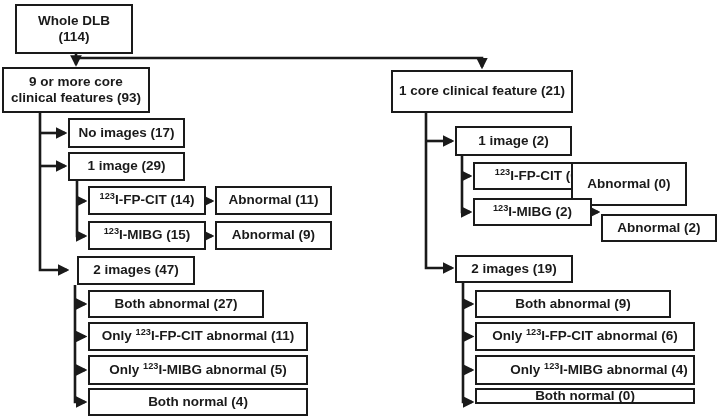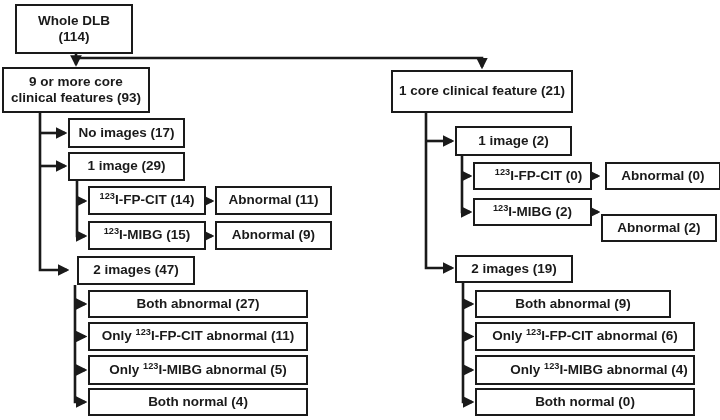--- a/index.html
+++ b/index.html
@@ -95,21 +95,21 @@
   </div>
 
   <div class="box" style="left:215px; top:221px; width:117px; height:29px;">
     <span>Abnormal (9)</span>
   </div>
 
   <div class="box" style="left:77px; top:256px; width:118px; height:29px;">
     <span>2 images (47)</span>
   </div>
 
-  <div class="box" style="left:88px; top:290px; width:220px; height:28px;">
+  <div class="box" style="left:88px; top:290px; width:176px; height:28px;">
     <span>Both abnormal (27)</span>
   </div>
 
   <div class="box" style="left:88px; top:322px; width:220px; height:29px;">
     <span class="lbl"><span>Only </span><sup>123</sup><span>I-FP-CIT abnormal (11)</span></span>
   </div>
 
   <div class="box" style="left:88px; top:355px; width:220px; height:30px;">
     <span class="lbl"><span>Only </span><sup>123</sup><span>I-MIBG abnormal (5)</span></span>
   </div>
@@ -123,21 +123,21 @@
   </div>
 
   <div class="box" style="left:455px; top:126px; width:117px; height:30px;">
     <span>1 image (2)</span>
   </div>
 
   <div class="box" style="left:473px; top:162px; width:119px; height:28px;padding-left:12px;">
     <span class="lbl"><sup>123</sup><span>I-FP-CIT (0)</span></span>
   </div>
 
-  <div class="box" style="left:605px; top:162px; width:116px; height:28px;">
+  <div class="box" style="left:571px; top:162px; width:116px; height:44px;">
     <span>Abnormal (0)</span>
   </div>
 
   <div class="box" style="left:473px; top:198px; width:119px; height:28px;">
     <span class="lbl"><sup>123</sup><span>I-MIBG (2)</span></span>
   </div>
 
   <div class="box" style="left:601px; top:198px; width:116px; height:28px;margin-top:16px;">
     <span>Abnormal (2)</span>
   </div>
@@ -151,17 +151,17 @@
   </div>
 
   <div class="box" style="left:475px; top:322px; width:220px; height:29px;">
     <span class="lbl"><span>Only </span><sup>123</sup><span>I-FP-CIT abnormal (6)</span></span>
   </div>
 
   <div class="box" style="left:475px; top:355px; width:220px; height:30px;padding-left:28px;">
     <span class="lbl"><span>Only </span><sup>123</sup><span>I-MIBG abnormal (4)</span></span>
   </div>
 
-  <div class="box" style="left:475px; top:388px; width:220px; height:28px;">
+  <div class="box" style="left:475px; top:388px; width:220px; height:16px;">
     <span>Both normal (0)</span>
   </div>
 
 </div>
 
 </body></html>

